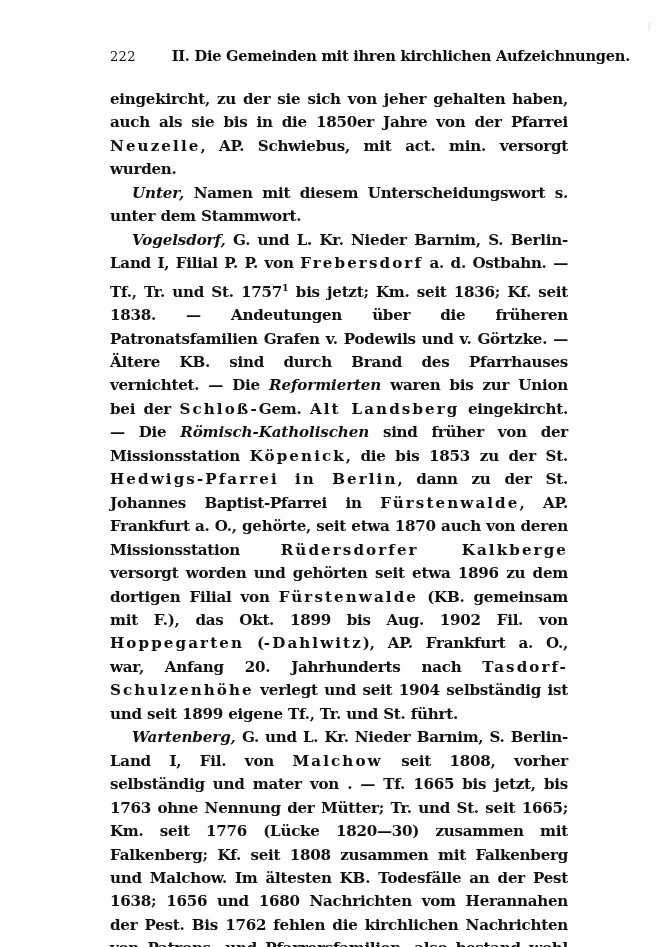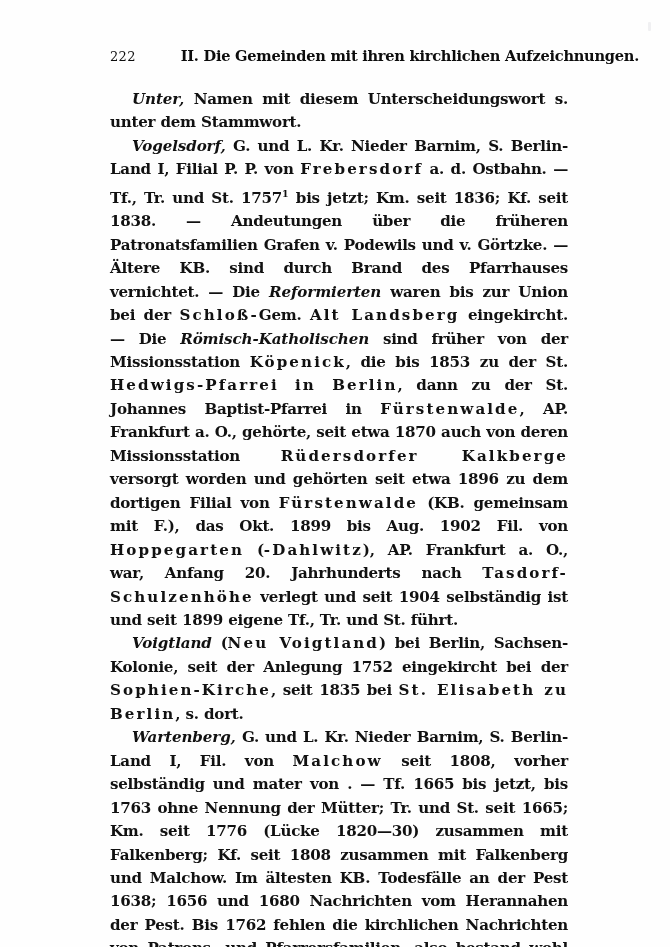--- a/index.html
+++ b/index.html
@@ -31,21 +31,21 @@
   .folio {
     display: inline-block;
     font-family: "DejaVu Serif", "Liberation Serif", serif;
     font-size: 13px;
     color: #0d0d0d;
     letter-spacing: 0.3px;
     vertical-align: baseline;
   }
   .head-title {
     display: inline-block;
-    margin-left: 45px;
+    margin-left: 36px;
     font-size: 14.6px;
     color: #0d0d0d;
     vertical-align: baseline;
     text-align: center;
   }
 
   
   .column {
     position: absolute;
     left: 110px;
@@ -133,26 +133,26 @@
 <div class="page">
 
   <div class="scan-speck"></div>
 
   <div class="running-head">
     <span class="folio">222</span><span class="head-title fr">II. Die Gemeinden mit ihren kirchlichen Aufzeichnungen.</span>
   </div>
 
   <div class="column">
 
+    <p class="para fr">eingekircht, zu der sie sich von jeher gehalten haben, auch als sie bis in die <span class="rom">1850er</span> Jahre von der Pfarrei <span class="sp">Neuzelle</span>, AP. Schwiebus, mit act. min. versorgt wurden.</p>
 
     <p class="para fr indent"><span class="bold">Unter,</span> Namen mit diesem Unterscheidungswort s. unter dem Stammwort.</p>
 
     <p class="para fr indent"><span class="bold">Vogelsdorf,</span> G. und L. Kr. Nieder Barnim, S. Berlin-Land I, Filial P. P. von <span class="sp">Frebersdorf</span> a. d. Ostbahn. — Tf., Tr. und St. 1757<span class="sup">1</span> bis jetzt; Km. seit 1836; Kf. seit 1838. — Andeutungen über die früheren Patronatsfamilien Grafen v. Podewils und v. Görtzke. — Ältere KB. sind durch Brand des Pfarrhauses vernichtet. — Die <span class="bold">Reformierten</span> waren bis zur Union bei der <span class="sp">Schloß-</span>Gem. <span class="sp">Alt Landsberg</span> eingekircht. — Die <span class="bold">Römisch-Katholischen</span> sind früher von der Missionsstation <span class="sp">Köpenick</span>, die bis 1853 zu der St. <span class="sp">Hedwigs-Pfarrei in Berlin</span>, dann zu der St. Johannes Baptist-Pfarrei in <span class="sp">Fürstenwalde</span>, AP. Frankfurt a. O., gehörte, seit etwa 1870 auch von deren Missionsstation <span class="sp">Rüdersdorfer Kalkberge</span> versorgt worden und gehörten seit etwa 1896 zu dem dortigen Filial von <span class="sp">Fürstenwalde</span> (KB. gemeinsam mit F.), das Okt. 1899 bis Aug. 1902 Fil. von <span class="sp">Hoppegarten</span> (<span class="sp">-Dahlwitz</span>), AP. Frankfurt a. O., war, Anfang 20. Jahrhunderts nach <span class="sp">Tasdorf-Schulzenhöhe</span> verlegt und seit 1904 selbständig ist und seit 1899 eigene Tf., Tr. und St. führt.</p>
 
-    <p class="para fr indent"><span class="bold">Voigtland</span> (<span class="sp">Neu Voigtland</span>) bei Berlin, Sachsen-Kolonie, seit der Anlegung 1752 eingekircht bei der <span class="sp">Sophien-Kirche</span>, seit 1835 bei <span class="sp">St. Elisabeth zu Berlin</span>, s. dort.</p>
 
 
     <p class="para fr indent"><span class="bold">Wartenberg,</span> G. und L. Kr. Nieder Barnim, S. Berlin-Land I, Fil. von <span class="sp">Malchow</span> seit 1808, vorher selbständig und mater von . — Tf. 1665 bis jetzt, bis 1763 ohne Nennung der Mütter; Tr. und St. seit 1665; Km. seit 1776 (Lücke 1820—30) zusammen mit Falkenberg; Kf. seit 1808 zusammen mit Falkenberg und Malchow. Im ältesten KB. Todesfälle an der Pest 1638; 1656 und 1680 Nachrichten vom Herannahen der Pest. Bis 1762 fehlen die kirchlichen Nachrichten von Patrons- und Pfarrersfamilien, also bestand wohl ein besonderes KB. für diese. Die Lebeboursche Umfrage enthält einiges zur Geschichte von Kirche und Ort und ver-</p>
 
   </div>
 
 
 </div>
 
 </body></html>

